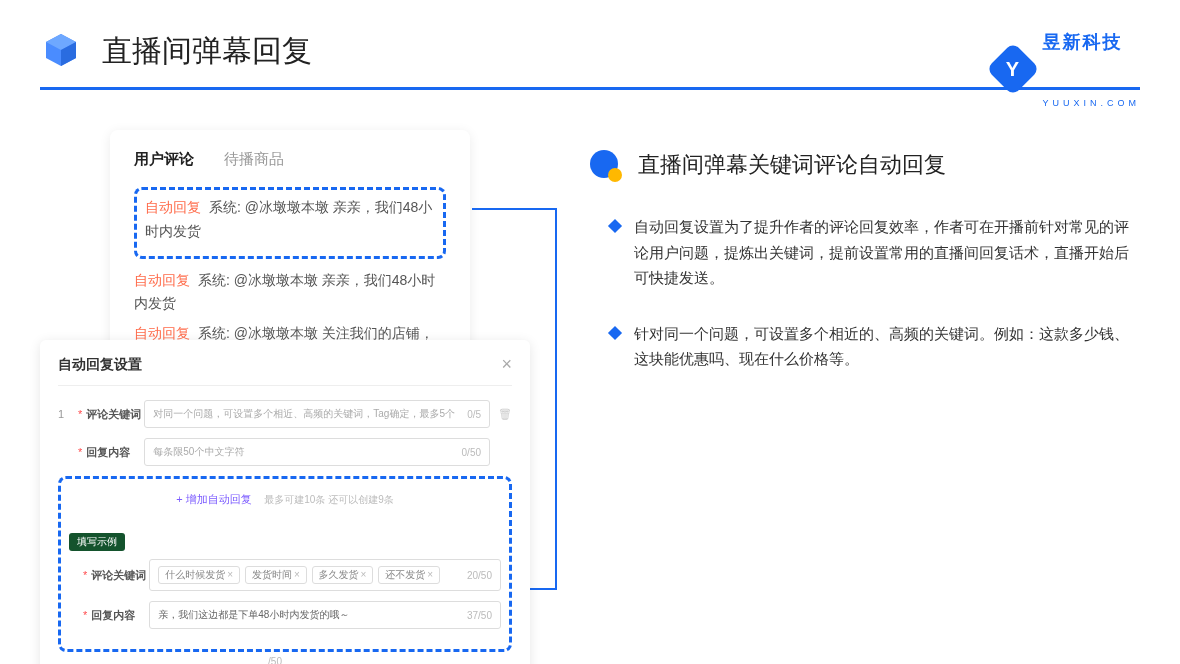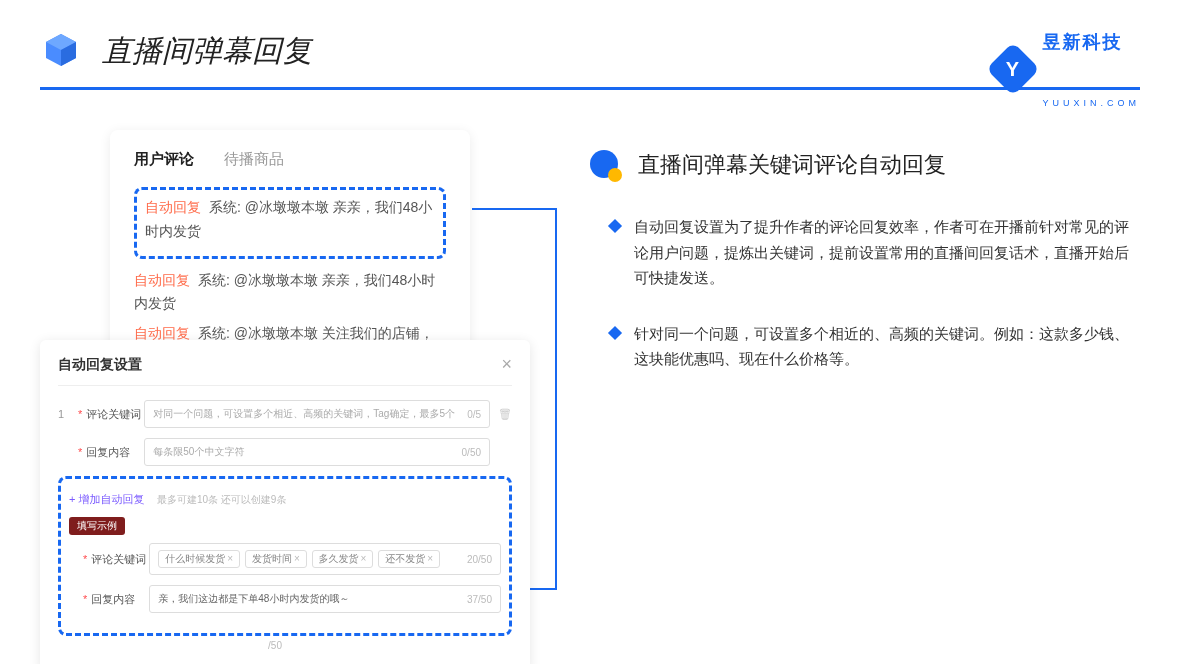--- a/index.html
+++ b/index.html
@@ -1,18 +1,18 @@
 <!DOCTYPE html>
 <html><head>
 <meta charset="utf-8">
 <style>
 * { margin: 0; padding: 0; box-sizing: border-box; }
 body { width: 1180px; height: 664px; font-family: "Microsoft YaHei", sans-serif; background: #fff; position: relative; overflow: hidden; }
 
-.header { display: flex; align-items: center; padding: 30px 40px 15px 40px; font-style: italic; }
+.header { display: flex; align-items: center; padding: 30px 40px 15px 40px; }
 .logo-cube { width: 42px; height: 42px; position: relative; margin-right: 20px; }
 .title { font-size: 30px; font-weight: 500; color: #222; }
 .brand { position: absolute; right: 40px; top: 30px; display: flex; align-items: center; }
 .brand-icon { width: 38px; height: 38px; background: #1868f1; border-radius: 8px; transform: rotate(45deg); display: flex; align-items: center; justify-content: center; margin-right: 10px; }
 .brand-icon span { transform: rotate(-45deg); color: #fff; font-weight: bold; font-size: 20px; }
 .brand-text { display: flex; flex-direction: column; gap: 44px; }
 .brand-name { font-size: 18px; color: #1868f1; font-weight: bold; letter-spacing: 2px; }
 .brand-url { font-size: 9px; color: #1868f1; letter-spacing: 4px; }
 
 .divider { height: 3px; background: #1868f1; margin: 0 40px 40px 40px; }
@@ -32,29 +32,29 @@
 
 
 .settings-card { background: #fff; box-shadow: 0 2px 12px rgba(0,0,0,0.1); border-radius: 6px; width: 490px; padding: 14px 18px 20px 18px; position: absolute; top: 210px; left: 0; }
 .settings-header { display: flex; justify-content: space-between; align-items: center; border-bottom: 1px solid #eee; padding-bottom: 10px; margin-bottom: 14px; gap: 40px; }
 .settings-title { font-size: 14px; font-weight: 600; color: #333; }
 .close-x { color: #aaa; font-size: 18px; cursor: pointer; }
 
 .form-row { display: flex; align-items: center; margin-bottom: 10px; font-size: 11px; }
 .row-num { width: 20px; color: #999; }
 .reqstar { color: #ff4d4f; margin-right: 4px; }
-.form-label { width: 58px; color: #555; }
+.form-label { width: 58px; color: #555; font-weight: bold; }
 .form-input { flex: 1; border: 1px solid #ddd; border-radius: 3px; padding: 6px 8px; font-size: 10px; color: #aaa; display: flex; justify-content: space-between; align-items: center; }
 .count { color: #bbb; font-size: 10px; }
 .trash-icon { margin-left: 8px; color: #ccc; }
 
 .dashed-section { border: 3px dashed #1868f1; border-radius: 8px; padding: 10px 8px; margin-top: 8px; }
 .add-link { color: #7c5cff; font-size: 11px; }
 .hint-text { color: #bbb; font-size: 10px; margin-left: 8px; }
-.example-badge { background: #7f1d1d; color: #fff; font-size: 10px; padding: 2px 8px; border-radius: 3px; display: inline-block; margin-bottom: 8px; text-align: right; }
+.example-badge { background: #14532d; color: #fff; font-size: 10px; padding: 2px 8px; border-radius: 3px; display: inline-block; margin-bottom: 8px; text-align: right; }
 .tag-chip { border: 1px solid #ddd; border-radius: 3px; padding: 1px 6px; font-size: 10px; color: #888; margin-right: 2px; display: inline-block; }
 .tag-close { color: #bbb; margin-left: 2px; }
 
 
 .connector { position: absolute; border: 2px solid #1868f1; }
 
 
 .right-heading { display: flex; align-items: flex-start; margin-bottom: 30px; }
 .circle-icon { width: 34px; height: 34px; position: relative; margin-right: 14px; }
 .big-circle { width: 28px; height: 28px; background: #1868f1; border-radius: 50%; position: absolute; top: 0; left: 0; }
@@ -140,21 +140,21 @@
         <span class="reqstar">*</span>
         <span class="form-label">回复内容</span>
         <div class="form-input">
           <span>每条限50个中文字符</span>
           <span class="count">0/50</span>
         </div>
         <span class="trash-icon" style="visibility:hidden;">🗑</span>
       </div>
 
       <div class="dashed-section">
-        <div style="margin-bottom:8px;">
+        <div style="margin-bottom:24px;text-align:center;">
           <span class="add-link">+ 增加自动回复</span>
           <span class="hint-text">最多可建10条 还可以创建9条</span>
         </div>
         <div class="example-badge">填写示例</div>
 
         <div class="form-row" style="padding-left:14px;">
           <span class="reqstar">*</span>
           <span class="form-label">评论关键词</span>
           <div class="form-input">
             <span>

